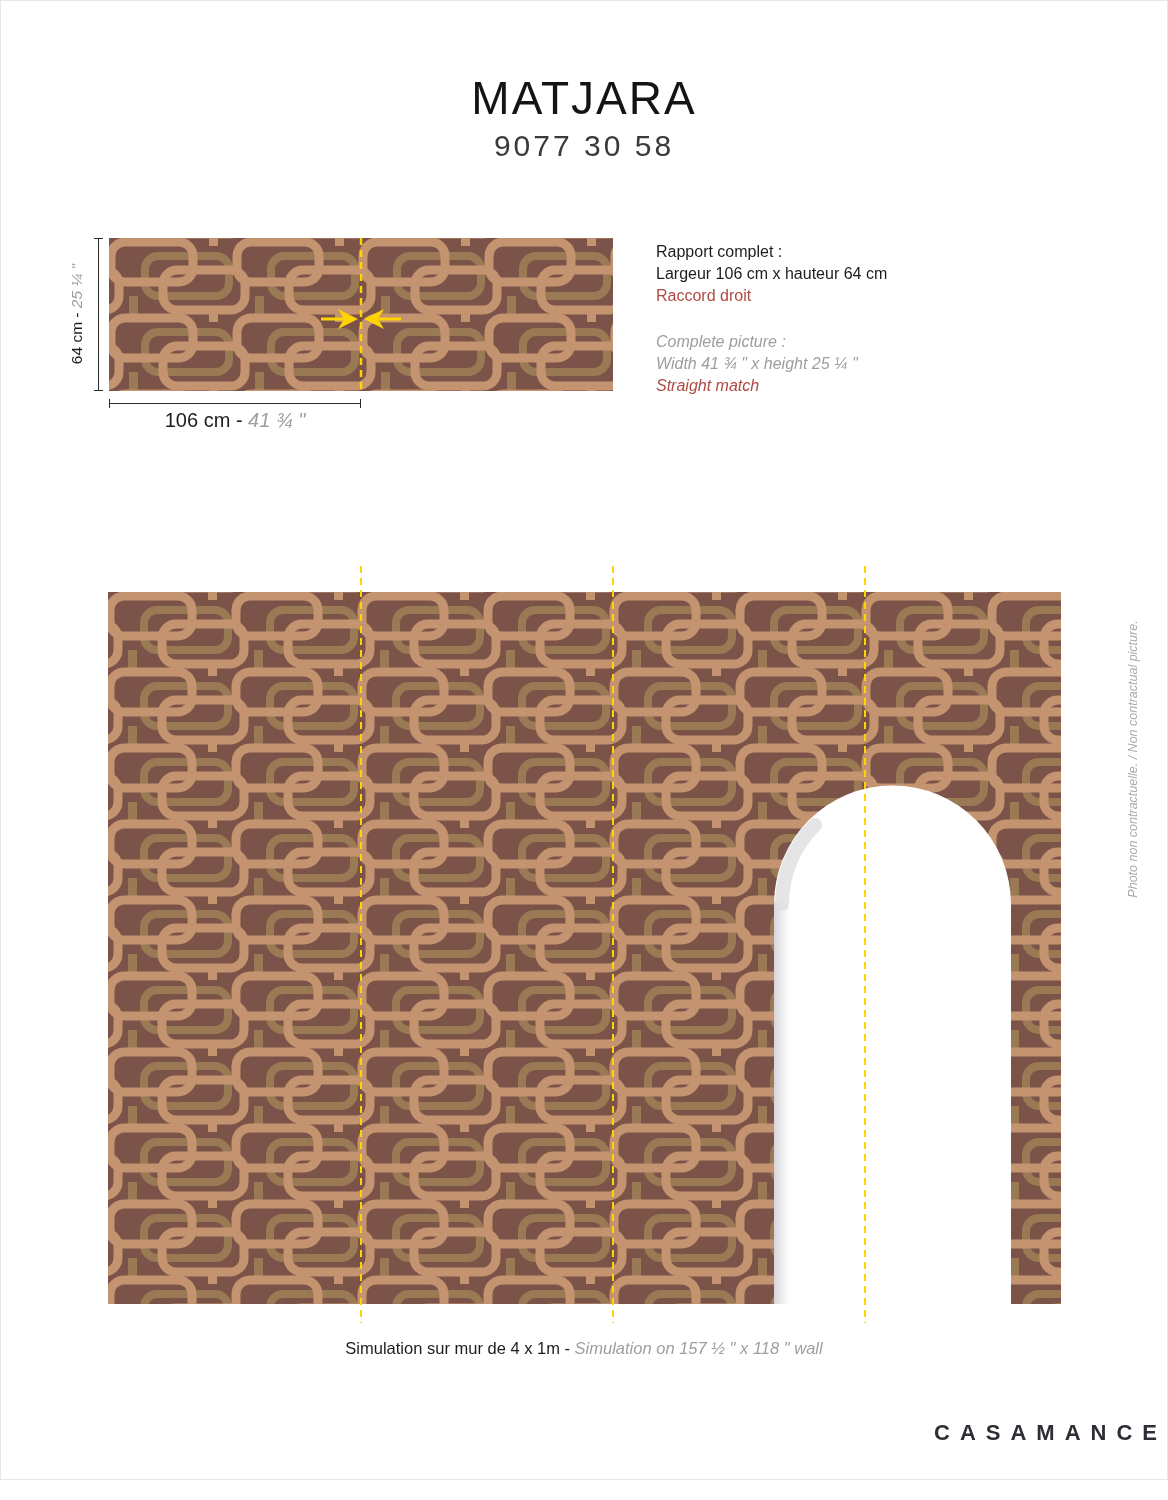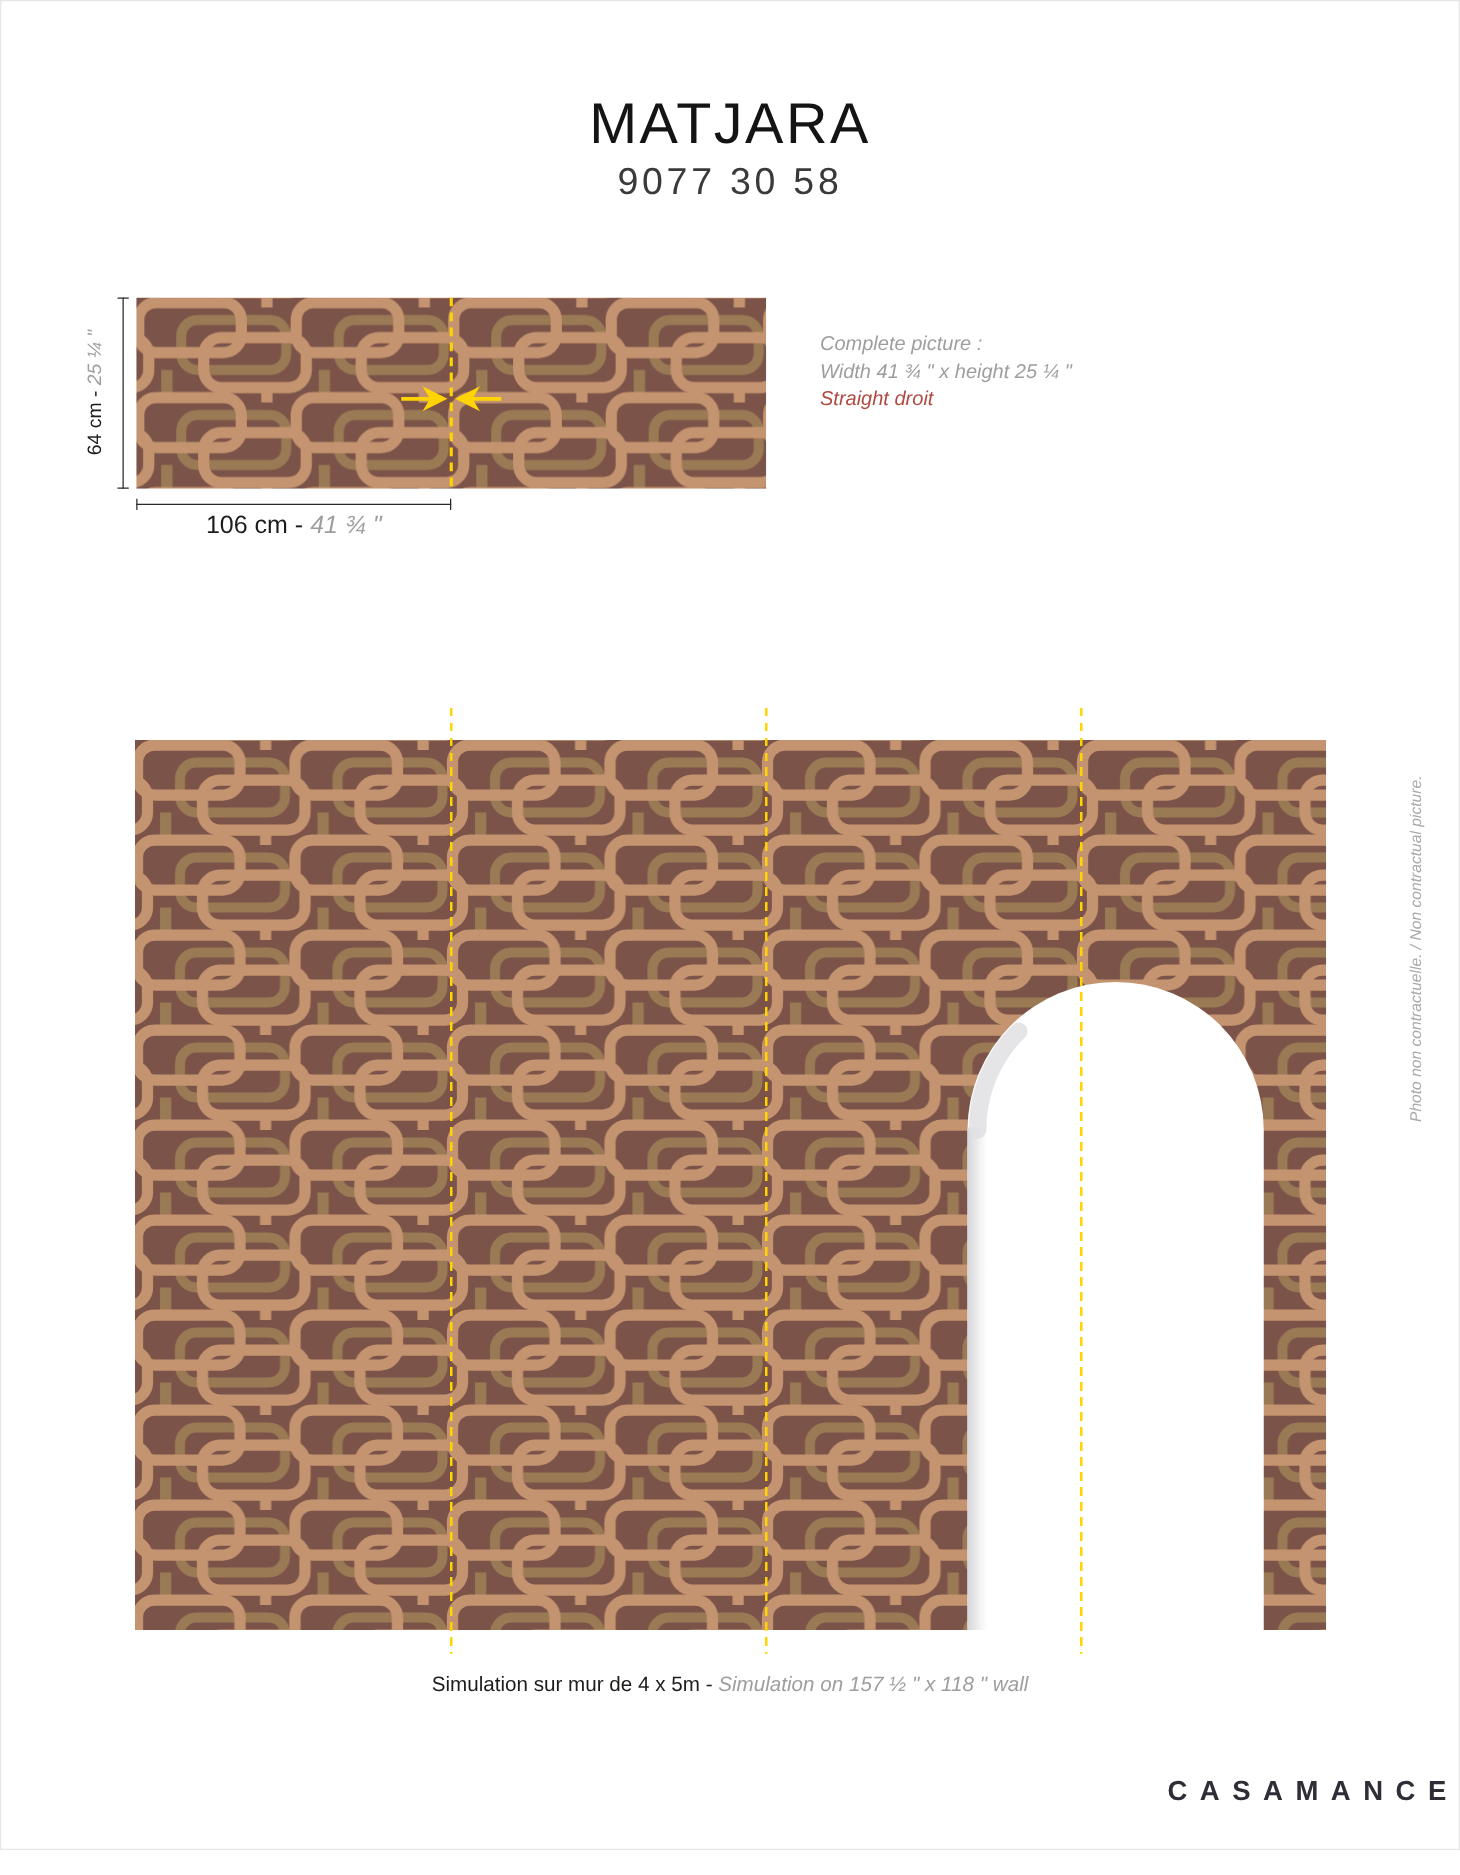--- a/index.html
+++ b/index.html
@@ -117,24 +117,29 @@
   <div class="dim v-tick t1"></div>
   <div class="dim v-tick t2"></div>
   <div class="v-dim-label"><span>64 cm - </span><span class="imperial">25 ¼ "</span></div>
 
   <div class="dim h-dim-line"></div>
   <div class="dim h-tick t1"></div>
   <div class="dim h-tick t2"></div>
   <div class="h-dim-label"><span>106 cm - </span><span class="imperial">41 ¾ "</span></div>
 
   <div class="repeat-info">
+    <div class="group-fr">
+      <div class="fr-line">Rapport complet :</div>
+      <div class="fr-line">Largeur 106 cm x hauteur 64 cm</div>
+      <div class="match-red">Raccord droit</div>
+    </div>
     <div class="group-en">
       <div class="en-line">Complete picture :</div>
       <div class="en-line">Width 41 ¾ " x height 25 ¼ "</div>
-      <div class="match-red it">Straight droit</div>
+      <div class="match-red it">Straight match</div>
     </div>
   </div>
 
   <div class="wall-wrap">
     <svg width="953" height="712" viewBox="0 0 953 712">
       <defs>
         <g id="clB">
           <rect x="36" y="18" width="84" height="40" rx="13" class="ol"></rect>
           <rect x="2" y="4" width="82" height="40" rx="14" class="lt"></rect>
           <rect x="54" y="32" width="82" height="40" rx="14" class="lt"></rect>
@@ -162,19 +167,19 @@
       <path d="M666,712 L666,312 A118.5,118.5 0 0 1 903,312 L903,712 Z" fill="#ffffff"></path>
       <rect x="666" y="310" width="16" height="402" fill="url(#revealGrad)"></rect>
       <path d="M674,312 A111,111 0 0 1 707,233" stroke="#e0e0e4" stroke-width="14" fill="none" stroke-linecap="round" opacity="0.85"></path>
     </svg>
   </div>
 
   <div class="strip-guide g1"></div>
   <div class="strip-guide g2"></div>
   <div class="strip-guide g3"></div>
 
-  <div class="sim-caption"><span>Simulation sur mur de 4 x 5m - </span><span class="imperial">Simulation on 157 ½ " x 118 " wall</span></div>
+  <div class="sim-caption"><span>Simulation sur mur de 4 x 1m - </span><span class="imperial">Simulation on 157 ½ " x 118 " wall</span></div>
 
   <div class="side-note">Photo non contractuelle. / Non contractual picture.</div>
 
   <div class="brand">CASAMANCE</div>
 
 </div>
 
 </body></html>

